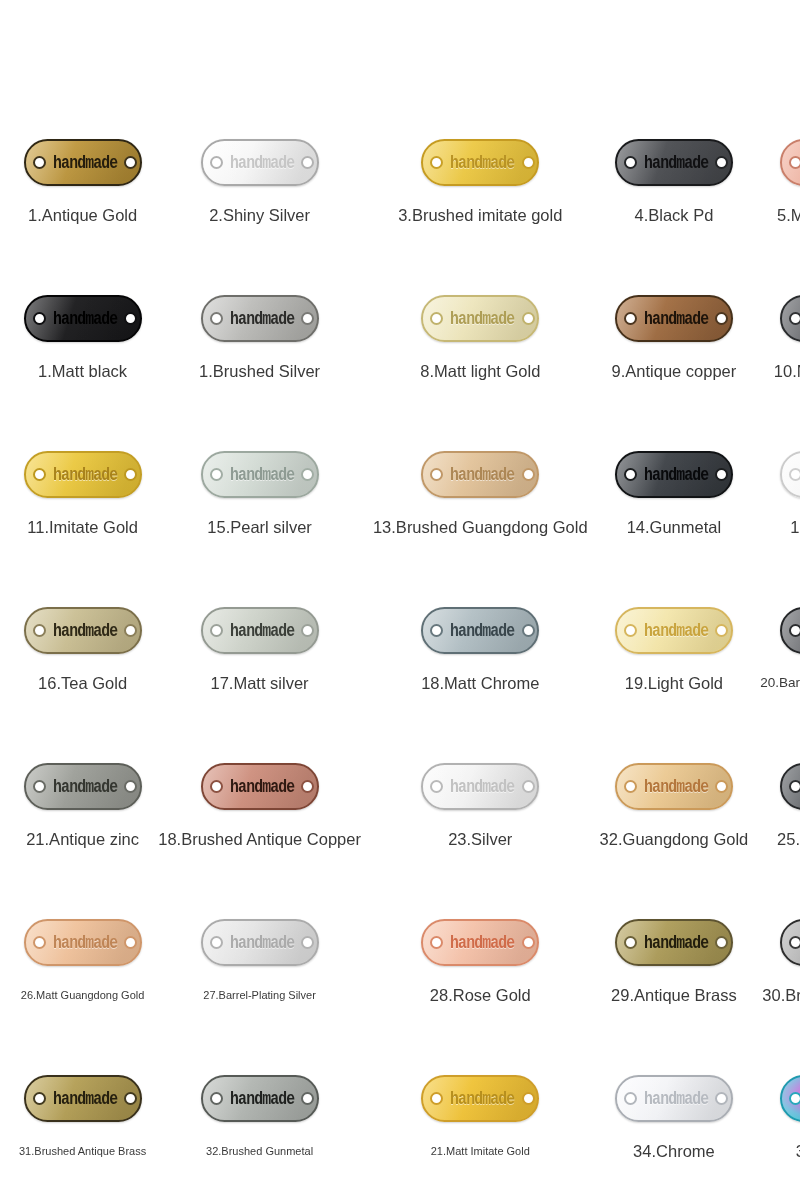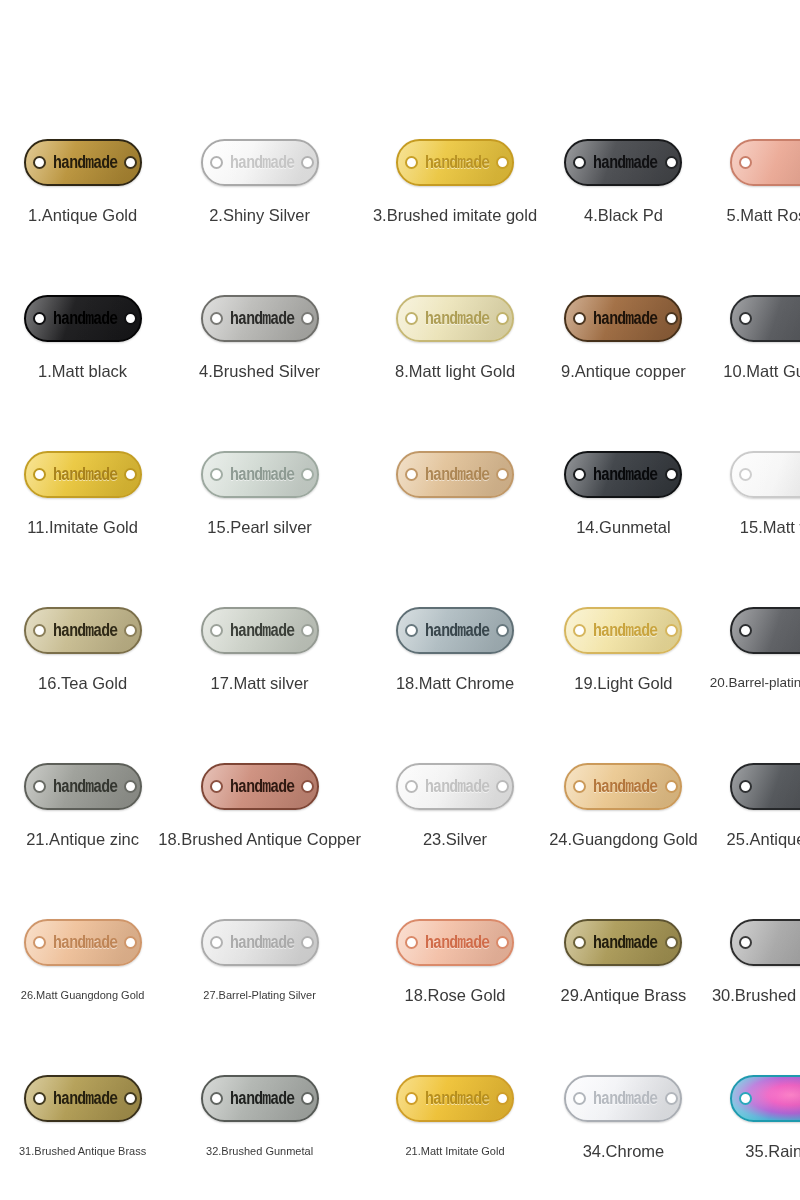--- a/index.html
+++ b/index.html
@@ -142,21 +142,21 @@
       <span class="hole" style="border-color: rgb(16, 16, 18);"></span>
     </div>
     <figcaption class="caption">1.Matt black</figcaption>
   </figure>
       <figure class="cell">
     <div class="plate" style="background: linear-gradient(135deg, rgb(203, 203, 201) 0%, rgb(169, 169, 165) 100%); border-color: rgb(110, 110, 106);">
       <span class="hole" style="border-color: rgb(122, 122, 118);"></span>
       <span class="word" style="color: rgb(43, 43, 41);">handmade</span>
       <span class="hole" style="border-color: rgb(122, 122, 118);"></span>
     </div>
-    <figcaption class="caption">4.Brushed Silver</figcaption>
+    <figcaption class="caption">1.Brushed Silver</figcaption>
   </figure>
       <figure class="cell">
     <div class="plate" style="background: linear-gradient(135deg, rgb(243, 237, 203) 0%, rgb(228, 218, 169) 100%); border-color: rgb(198, 184, 118);">
       <span class="hole" style="border-color: rgb(192, 178, 108);"></span>
       <span class="word engraved" style="color: rgb(174, 158, 85);">handmade</span>
       <span class="hole" style="border-color: rgb(192, 178, 108);"></span>
     </div>
     <figcaption class="caption">8.Matt light Gold</figcaption>
   </figure>
       <figure class="cell">
@@ -189,20 +189,21 @@
       <span class="hole" style="border-color: rgb(162, 174, 165);"></span>
     </div>
     <figcaption class="caption">15.Pearl silver</figcaption>
   </figure>
       <figure class="cell">
     <div class="plate" style="background: linear-gradient(135deg, rgb(233, 205, 167) 0%, rgb(217, 184, 142) 100%); border-color: rgb(192, 152, 104);">
       <span class="hole" style="border-color: rgb(192, 152, 104);"></span>
       <span class="word engraved" style="color: rgb(173, 135, 85);">handmade</span>
       <span class="hole" style="border-color: rgb(192, 152, 104);"></span>
     </div>
+    <figcaption class="caption">13.Brushed Guangdong Gold</figcaption>
   </figure>
       <figure class="cell">
     <div class="plate" style="background: linear-gradient(135deg, rgb(81, 85, 90) 0%, rgb(48, 52, 57) 100%); border-color: rgb(17, 19, 21);">
       <span class="hole" style="border-color: rgb(27, 29, 31);"></span>
       <span class="word" style="color: rgb(8, 9, 11);">handmade</span>
       <span class="hole" style="border-color: rgb(27, 29, 31);"></span>
     </div>
     <figcaption class="caption">14.Gunmetal</figcaption>
   </figure>
       <figure class="cell">
@@ -274,21 +275,21 @@
       <span class="hole" style="border-color: rgb(186, 186, 186);"></span>
     </div>
     <figcaption class="caption">23.Silver</figcaption>
   </figure>
       <figure class="cell">
     <div class="plate" style="background: linear-gradient(135deg, rgb(241, 211, 162) 0%, rgb(227, 189, 130) 100%); border-color: rgb(203, 154, 90);">
       <span class="hole" style="border-color: rgb(203, 154, 90);"></span>
       <span class="word engraved" style="color: rgb(180, 119, 60);">handmade</span>
       <span class="hole" style="border-color: rgb(203, 154, 90);"></span>
     </div>
-    <figcaption class="caption">24.Guangdong Gold</figcaption>
+    <figcaption class="caption">32.Guangdong Gold</figcaption>
   </figure>
       <figure class="cell">
     <div class="plate" style="background: linear-gradient(135deg, rgb(99, 103, 107) 0%, rgb(71, 73, 77) 100%); border-color: rgb(38, 40, 42);">
       <span class="hole" style="border-color: rgb(47, 49, 51);"></span>
 
     </div>
     <figcaption class="caption">25.Antique Silver</figcaption>
   </figure>
       <figure class="cell">
     <div class="plate" style="background: linear-gradient(135deg, rgb(245, 204, 169) 0%, rgb(231, 182, 142) 100%); border-color: rgb(207, 150, 106);">
@@ -305,21 +306,21 @@
       <span class="hole" style="border-color: rgb(178, 178, 178);"></span>
     </div>
     <figcaption class="caption small">27.Barrel-Plating Silver</figcaption>
   </figure>
       <figure class="cell">
     <div class="plate" style="background: linear-gradient(135deg, rgb(247, 204, 182) 0%, rgb(239, 182, 156) 100%); border-color: rgb(218, 138, 106);">
       <span class="hole" style="border-color: rgb(218, 138, 106);"></span>
       <span class="word engraved" style="color: rgb(208, 108, 74);">handmade</span>
       <span class="hole" style="border-color: rgb(218, 138, 106);"></span>
     </div>
-    <figcaption class="caption">18.Rose Gold</figcaption>
+    <figcaption class="caption">28.Rose Gold</figcaption>
   </figure>
       <figure class="cell">
     <div class="plate" style="background: linear-gradient(135deg, rgb(186, 170, 106) 0%, rgb(157, 141, 77) 100%); border-color: rgb(94, 84, 49);">
       <span class="hole" style="border-color: rgb(108, 98, 58);"></span>
       <span class="word" style="color: rgb(34, 29, 13);">handmade</span>
       <span class="hole" style="border-color: rgb(108, 98, 58);"></span>
     </div>
     <figcaption class="caption">29.Antique Brass</figcaption>
   </figure>
       <figure class="cell">

